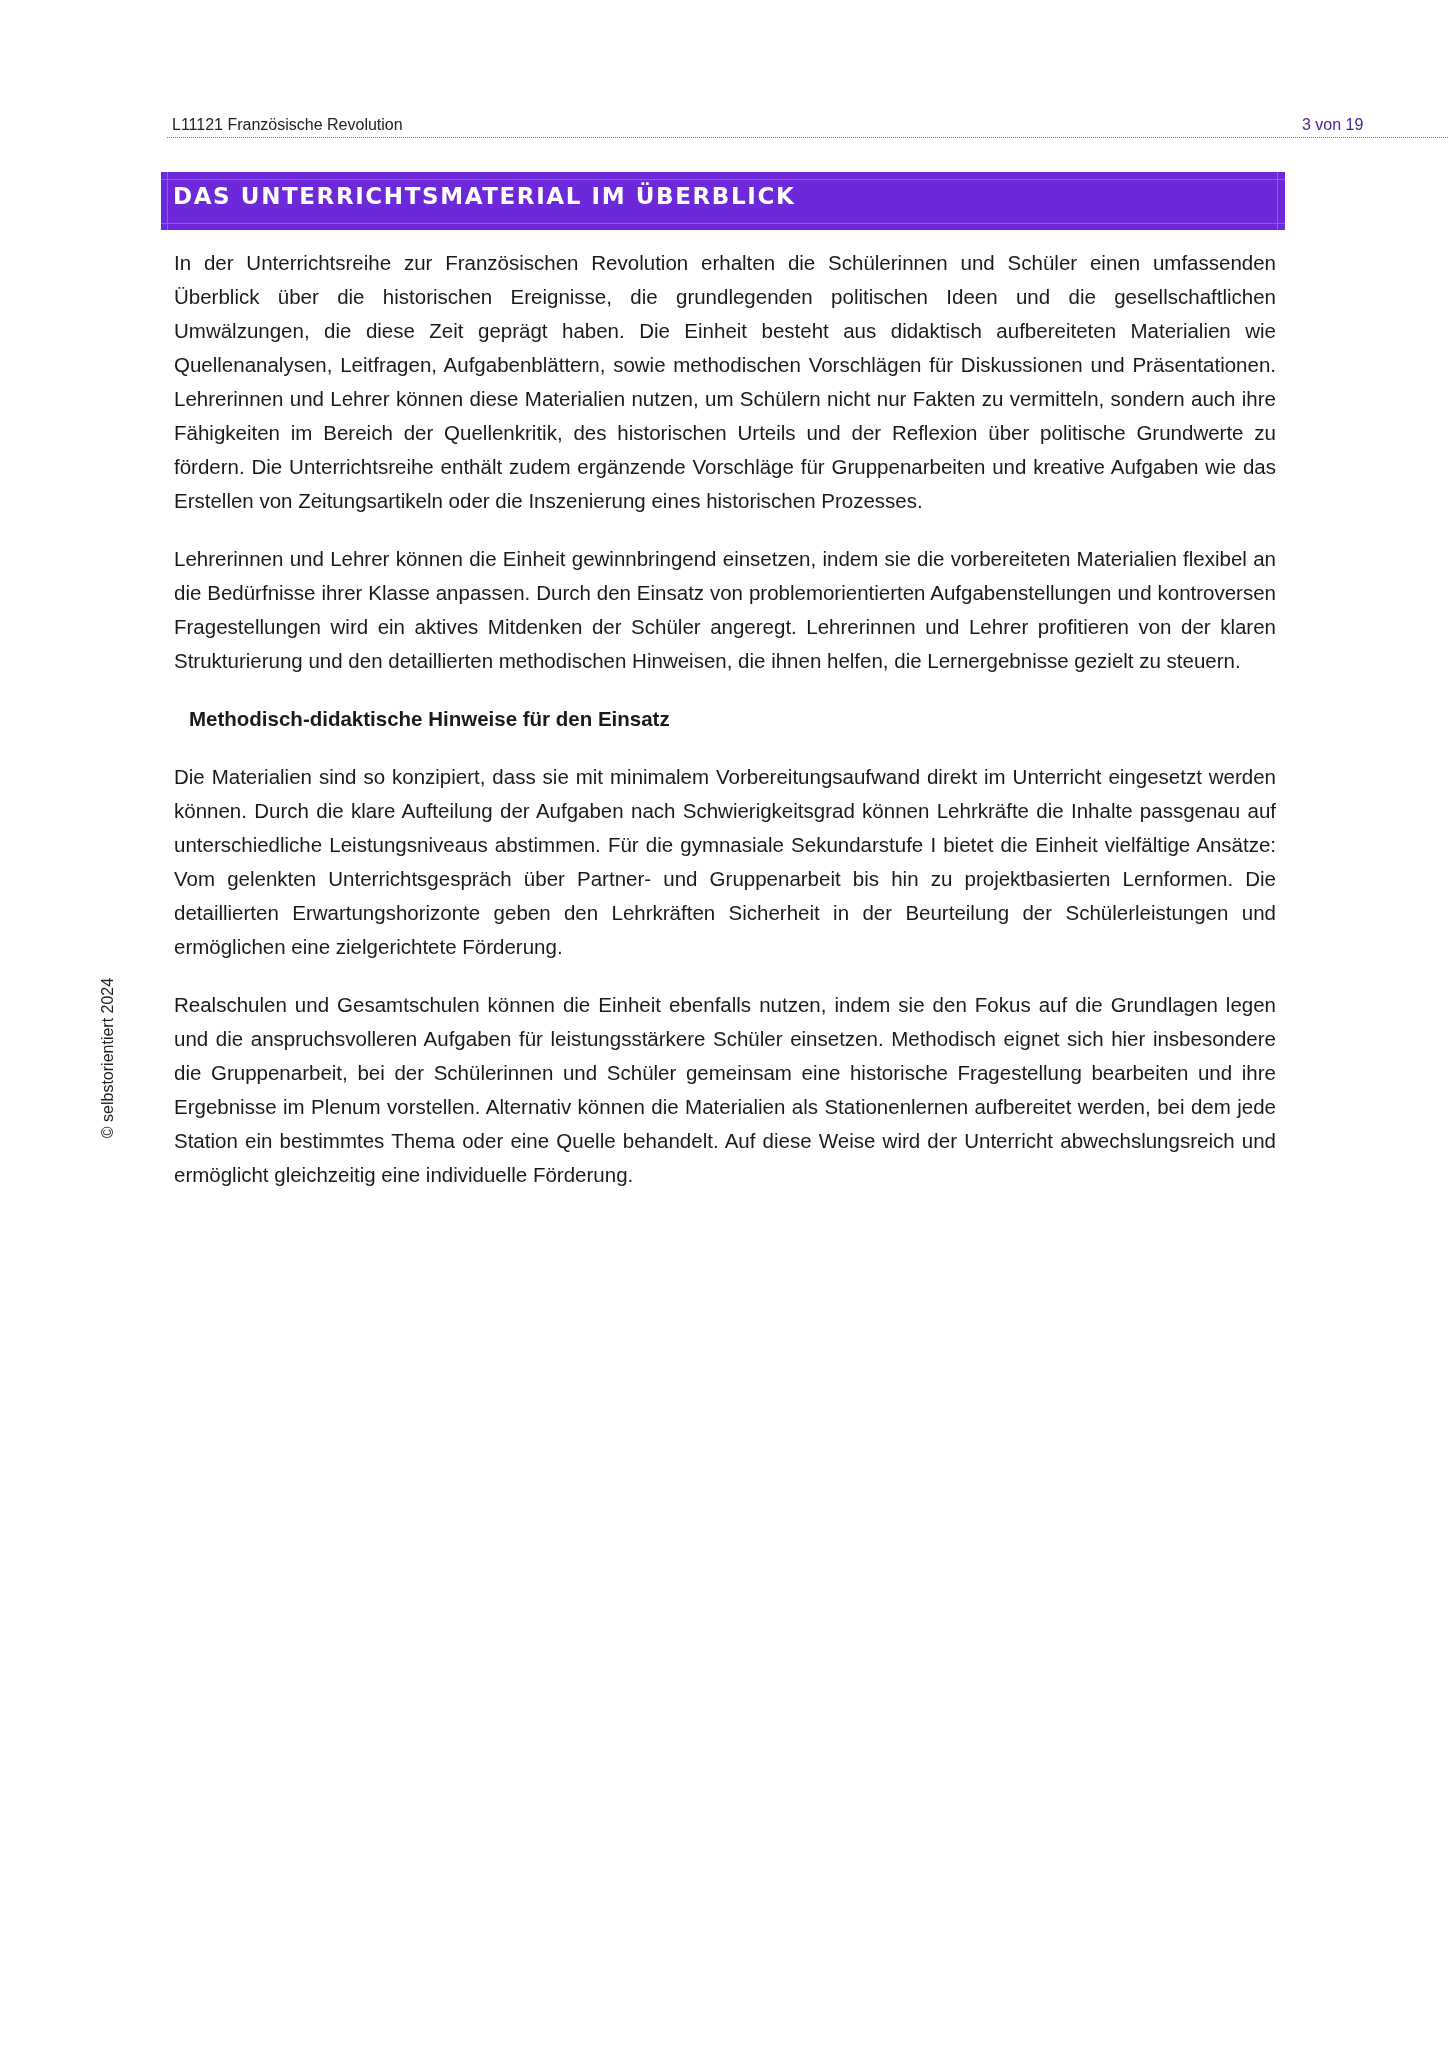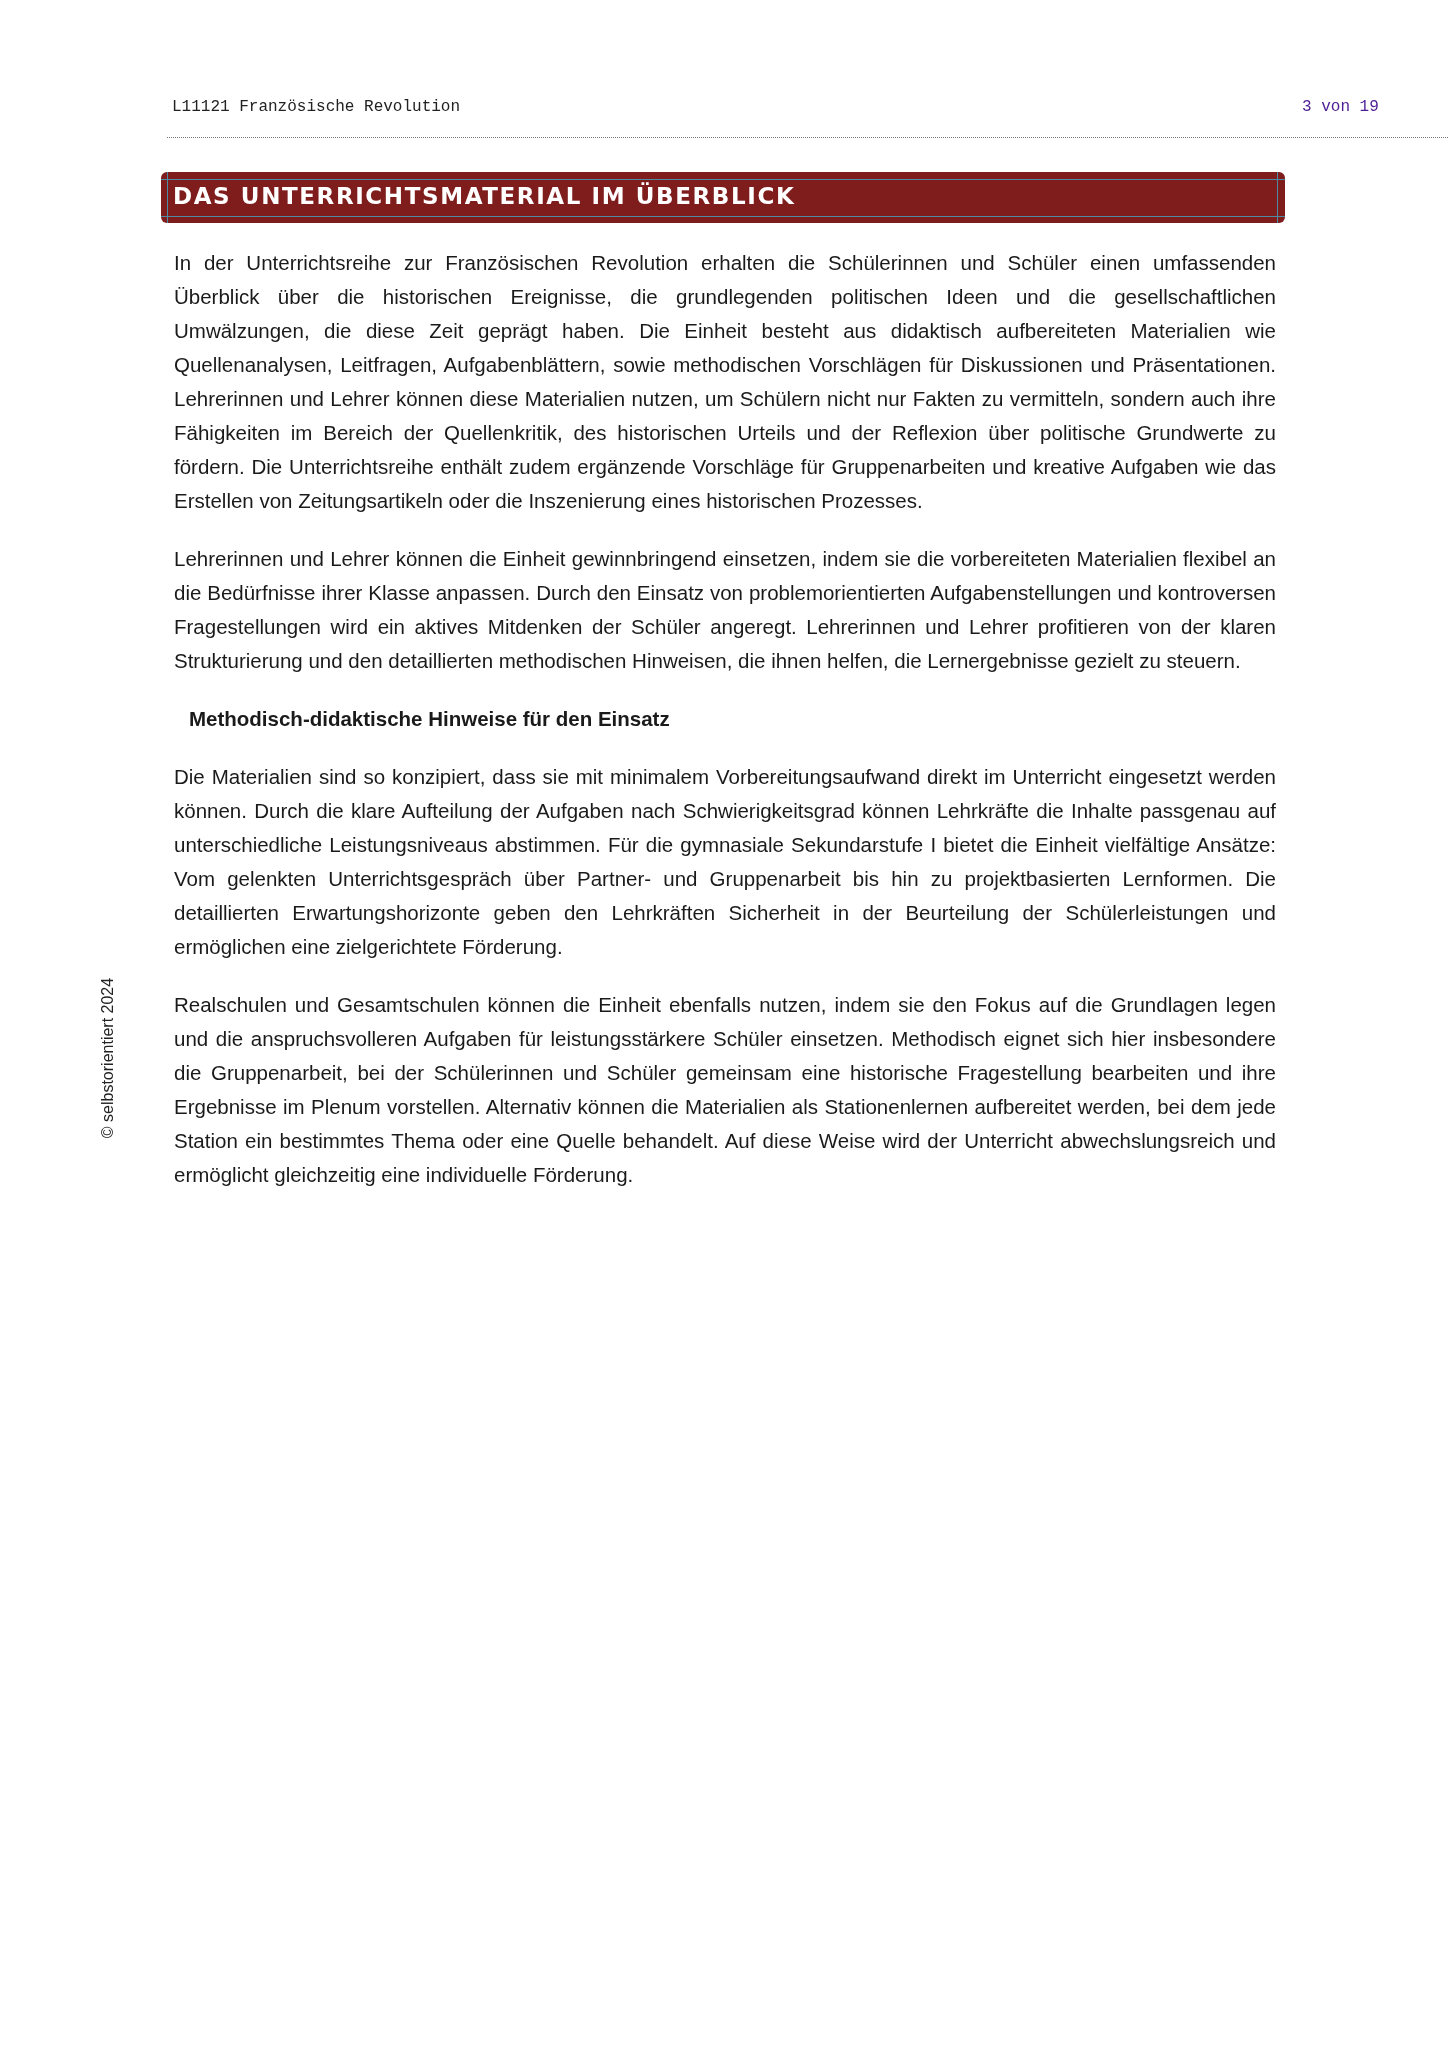--- a/index.html
+++ b/index.html
@@ -1,21 +1,21 @@
 <!DOCTYPE html>
 <html><head>
 <meta charset="utf-8">
 <style>
   html, body { margin: 0; padding: 0; background: #ffffff; }
   body { width: 1448px; height: 2048px; position: relative; overflow: hidden; font-family: "Liberation Sans", "DejaVu Sans", sans-serif; color: #1a1a1a; }
-  .running-header { position: absolute; left: 172px; top: 96px; width: 1276px; height: 24px; font-family: Liberation Mono, monospace; }
+  .running-header { position: absolute; left: 172px; top: 114px; width: 1276px; height: 24px; }
   .running-header .doc-title { position: absolute; left: 0; top: 2px; font-size: 16px; color: #222; }
   .running-header .page-num { position: absolute; left: 1130px; top: 2px; font-size: 16px; color: #4c1d95; }
   .header-rule { position: absolute; left: 167px; top: 137px; width: 1281px; height: 0; border-top: 1px dotted #777; }
-  .banner { position: absolute; left: 161px; top: 172px; width: 1124px; height: 51px; background: #7f1d1d; box-sizing: border-box; border-radius: 6px; }
+  .banner { position: absolute; left: 161px; top: 172px; width: 1124px; height: 58px; background: #6d28d9; box-sizing: border-box; }
   .banner::before { content: ""; position: absolute; left: 0; right: 0; top: 7px; border-top: 1px solid #4f8aa4; }
   .banner::after { content: ""; position: absolute; left: 0; right: 0; bottom: 6px; border-top: 1px solid #4f8aa4; }
   .banner .edge-l { position: absolute; left: 6px; top: 0; bottom: 0; border-left: 1px solid #4f8aa4; }
   .banner .edge-r { position: absolute; right: 7px; top: 0; bottom: 0; border-left: 1px solid #4f8aa4; }
   .banner h1 { position: absolute; left: 12px; top: 11px; margin: 0; font-size: 23px; font-weight: bold; letter-spacing: 1.6px; color: #ffffff; font-family: "DejaVu Sans", sans-serif; }
   .content { position: absolute; left: 172px; top: 246px; width: 1104px; font-size: 20.5px; line-height: 34px; }
   .content p { margin: 0 0 24px 2px; text-align: justify; }
   .content h2 { margin: 0 0 24px 17px; font-size: 20.5px; font-weight: bold; line-height: 34px; }
   .copyright { position: absolute; left: 108px; top: 1058px; transform: translate(-50%, -50%) rotate(-90deg); white-space: nowrap; font-size: 16px; color: #222; }
 </style>

